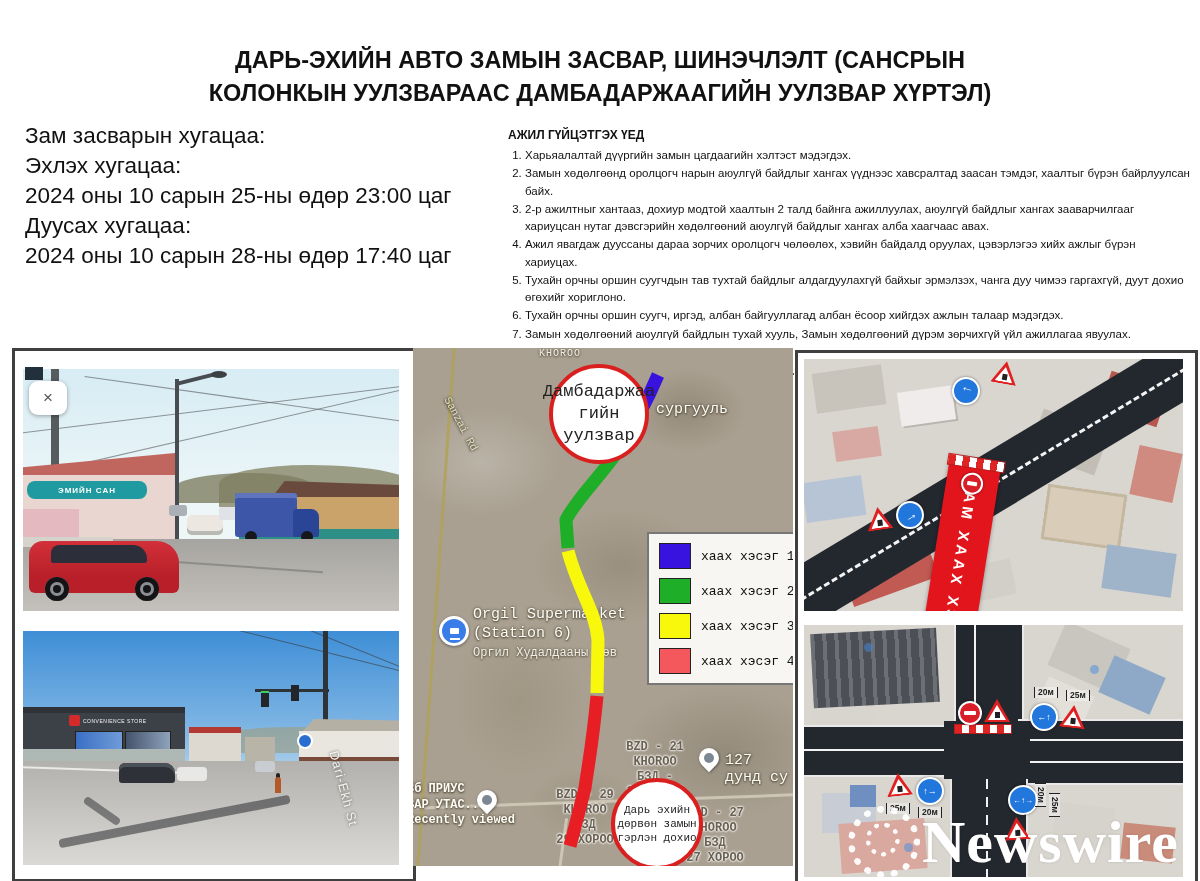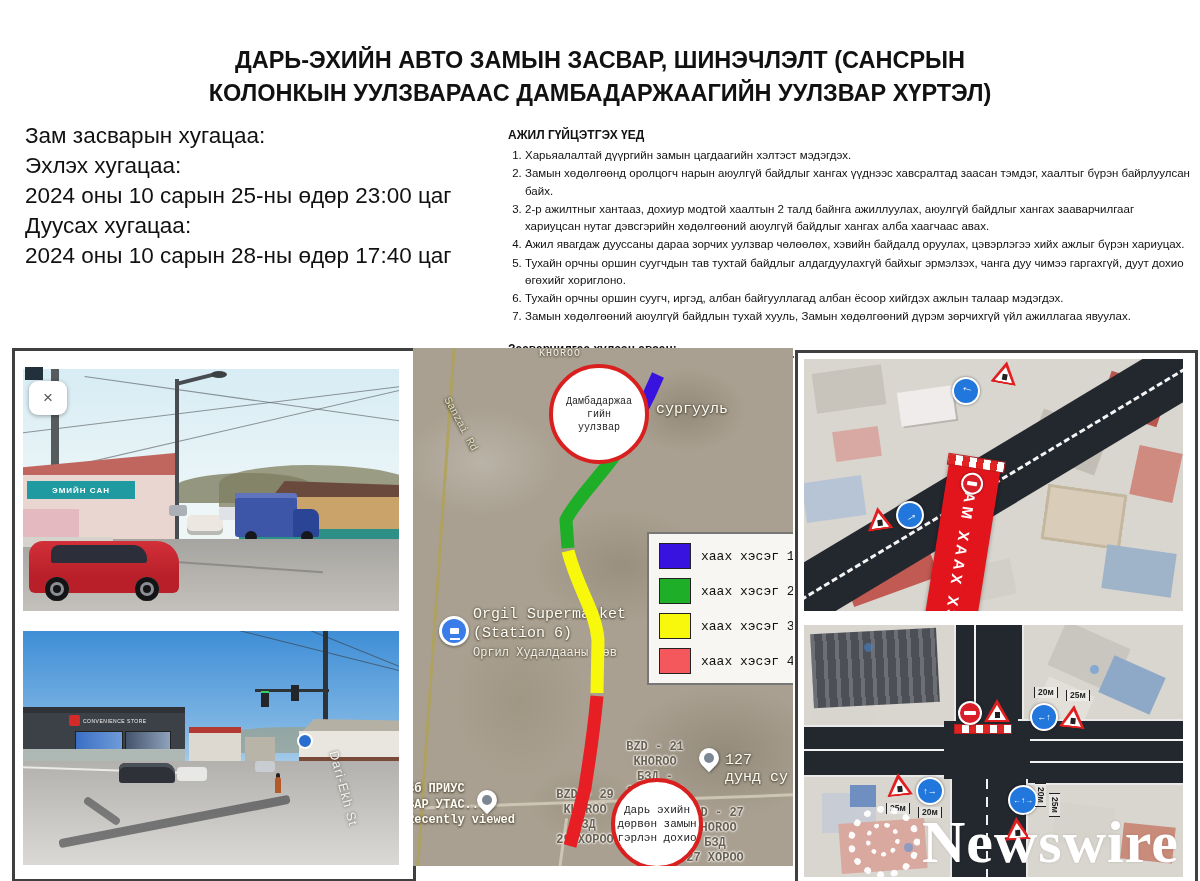--- a/index.html
+++ b/index.html
@@ -45,21 +45,21 @@
   .store-sign{position:absolute;color:#f2f2f2;font-size:5px;letter-spacing:.5px;white-space:nowrap;}
   .street-name{position:absolute;color:#f3f2ec;font-size:13px;letter-spacing:1px;
      text-shadow:0 0 3px rgba(70,70,70,.9);transform:rotate(75deg);}
 
   
   .map-label{position:absolute;color:#fdfdf6;text-shadow:0 0 3px rgba(75,65,48,.95),0 1px 2px rgba(75,65,48,.9);}
   .khoroo{position:absolute;color:#6a6152;font-size:12px;font-weight:bold;text-align:center;line-height:1.25;
      text-shadow:0 0 2px #fff,0 0 2px #fff,0 0 3px #fff;white-space:pre-line;}
   .red-circle{position:absolute;background:#fff;border:4px solid #d9201f;border-radius:50%;
      display:flex;align-items:center;justify-content:center;text-align:center;
-     font-size:10px;line-height:1.3;color:#222;white-space:pre-line;z-index:4;}
+     font-size:17px;line-height:1.3;color:#222;white-space:pre-line;z-index:4;}
   .legend{position:absolute;left:234px;top:184px;width:141px;background:#f7f6f2;border:2px solid #777;
      padding:9px 10px;display:flex;flex-direction:column;gap:9px;z-index:5;}
   .legend-row{display:flex;align-items:center;gap:10px;}
   .legend-swatch{width:30px;height:24px;border:1px solid #222;flex:none;}
   .legend-label{font-size:13px;color:#111;white-space:nowrap;}
   .pre{white-space:pre-line;}
 
   
   .pin-drop{position:absolute;width:20px;height:20px;background:#fff;border-radius:50% 50% 50% 0;
      transform:rotate(-45deg);box-shadow:0 1px 3px rgba(0,0,0,.45);z-index:3;}
@@ -119,21 +119,21 @@
       <div>Дуусах хугацаа:</div>
       <div>2024 оны 10 сарын 28-ны өдөр 17:40 цаг</div>
     </div>
 
   <div class="abs instructions">
     <h3>АЖИЛ ГҮЙЦЭТГЭХ ҮЕД</h3>
     <ol>
         <li>Харьяалалтай дүүргийн замын цагдаагийн хэлтэст мэдэгдэх.</li>
         <li>Замын хөдөлгөөнд оролцогч нарын аюулгүй байдлыг хангах үүднээс хавсралтад заасан тэмдэг, хаалтыг бүрэн байрлуулсан байх.</li>
         <li>2-р ажилтныг хантааз, дохиур модтой хаалтын 2 талд байнга ажиллуулах, аюулгүй байдлыг хангах зааварчилгааг хариуцсан нутаг дэвсгэрийн хөдөлгөөний аюулгүй байдлыг хангах алба хаагчаас авах.</li>
-        <li>Ажил явагдаж дууссаны дараа зорчих уулзвар чөлөөлөх, хэвийн байдалд оруулах, цэвэрлэгээ хийх ажлыг бүрэн хариуцах.</li>
+        <li>Ажил явагдаж дууссаны дараа зорчих оролцогч чөлөөлөх, хэвийн байдалд оруулах, цэвэрлэгээ хийх ажлыг бүрэн хариуцах.</li>
         <li>Тухайн орчны оршин суугчдын тав тухтай байдлыг алдагдуулахгүй байхыг эрмэлзэх, чанга дуу чимээ гаргахгүй, дуут дохио өгөхийг хориглоно.</li>
         <li>Тухайн орчны оршин суугч, иргэд, албан байгууллагад албан ёсоор хийгдэх ажлын талаар мэдэгдэх.</li>
         <li>Замын хөдөлгөөний аюулгүй байдлын тухай хууль, Замын хөдөлгөөний дүрэм зөрчихгүй үйл ажиллагаа явуулах.</li>
       </ol>
     <div class="sig-row">
       <span class="sig-label">Зааварчилгаа хүлээн авсан:</span>
       <span class="sig-line"></span>
     </div>
   </div>
 
@@ -149,21 +149,21 @@
       <div class="wire" style="left:60px;top:30px;width:330px;transform:rotate(8deg);"></div>
       <div class="blk" style="right:-20px;top:96px;width:200px;height:42px;background:#8c8c6e;border-radius:50% 60% 0 0;opacity:.85;"></div>
       <div class="blk" style="left:150px;top:104px;width:140px;height:30px;background:#7e7e62;border-radius:60% 50% 0 0;opacity:.8;"></div>
       <div class="blk" style="left:152px;top:10px;width:4px;height:162px;background:#474c50;"></div>
       <div class="blk" style="left:152px;top:8px;width:42px;height:4px;background:#474c50;transform:rotate(-14deg);"></div>
       <div class="blk" style="left:188px;top:2px;width:16px;height:7px;background:#3c4043;border-radius:50%;"></div>
       <div class="blk" style="left:28px;top:0;width:8px;height:130px;background:#565b5e;"></div>
 
       <div class="blk" style="left:0;top:84px;width:152px;height:26px;background:#c1655f;clip-path:polygon(0 55%,100% 0,100% 100%,0 100%);"></div>
       <div class="blk" style="left:0;top:106px;width:152px;height:66px;background:#ead6d0;"></div>
-      <div class="sign-teal" style="left:4px;top:112px;width:108px;height:18px;">
+      <div class="sign-teal" style="left:4px;top:112px;width:120px;height:18px;border-radius:8px;">
         <span>ЭМИЙН САН</span>
       </div>
       <div class="blk" style="left:0;top:140px;width:56px;height:34px;background:#e5b9c0;"></div>
 
       <div class="blk" style="right:0;top:112px;width:130px;height:20px;background:#6b4a3e;clip-path:polygon(0 100%,12% 0,100% 20%,100% 100%);"></div>
       <div class="blk" style="right:0;top:128px;width:130px;height:44px;background:#caa36a;"></div>
       <div class="blk" style="right:0;top:160px;width:160px;height:11px;background:#2e8f86;"></div>
 
       <div class="blk" style="left:164px;top:146px;width:36px;height:20px;background:#ece8e1;border-radius:5px;box-shadow:inset 0 -4px 0 #b9b9b4;"></div>
       <div class="blk" style="left:196px;top:138px;width:22px;height:13px;background:#dfe2e6;border-radius:3px;"></div>

